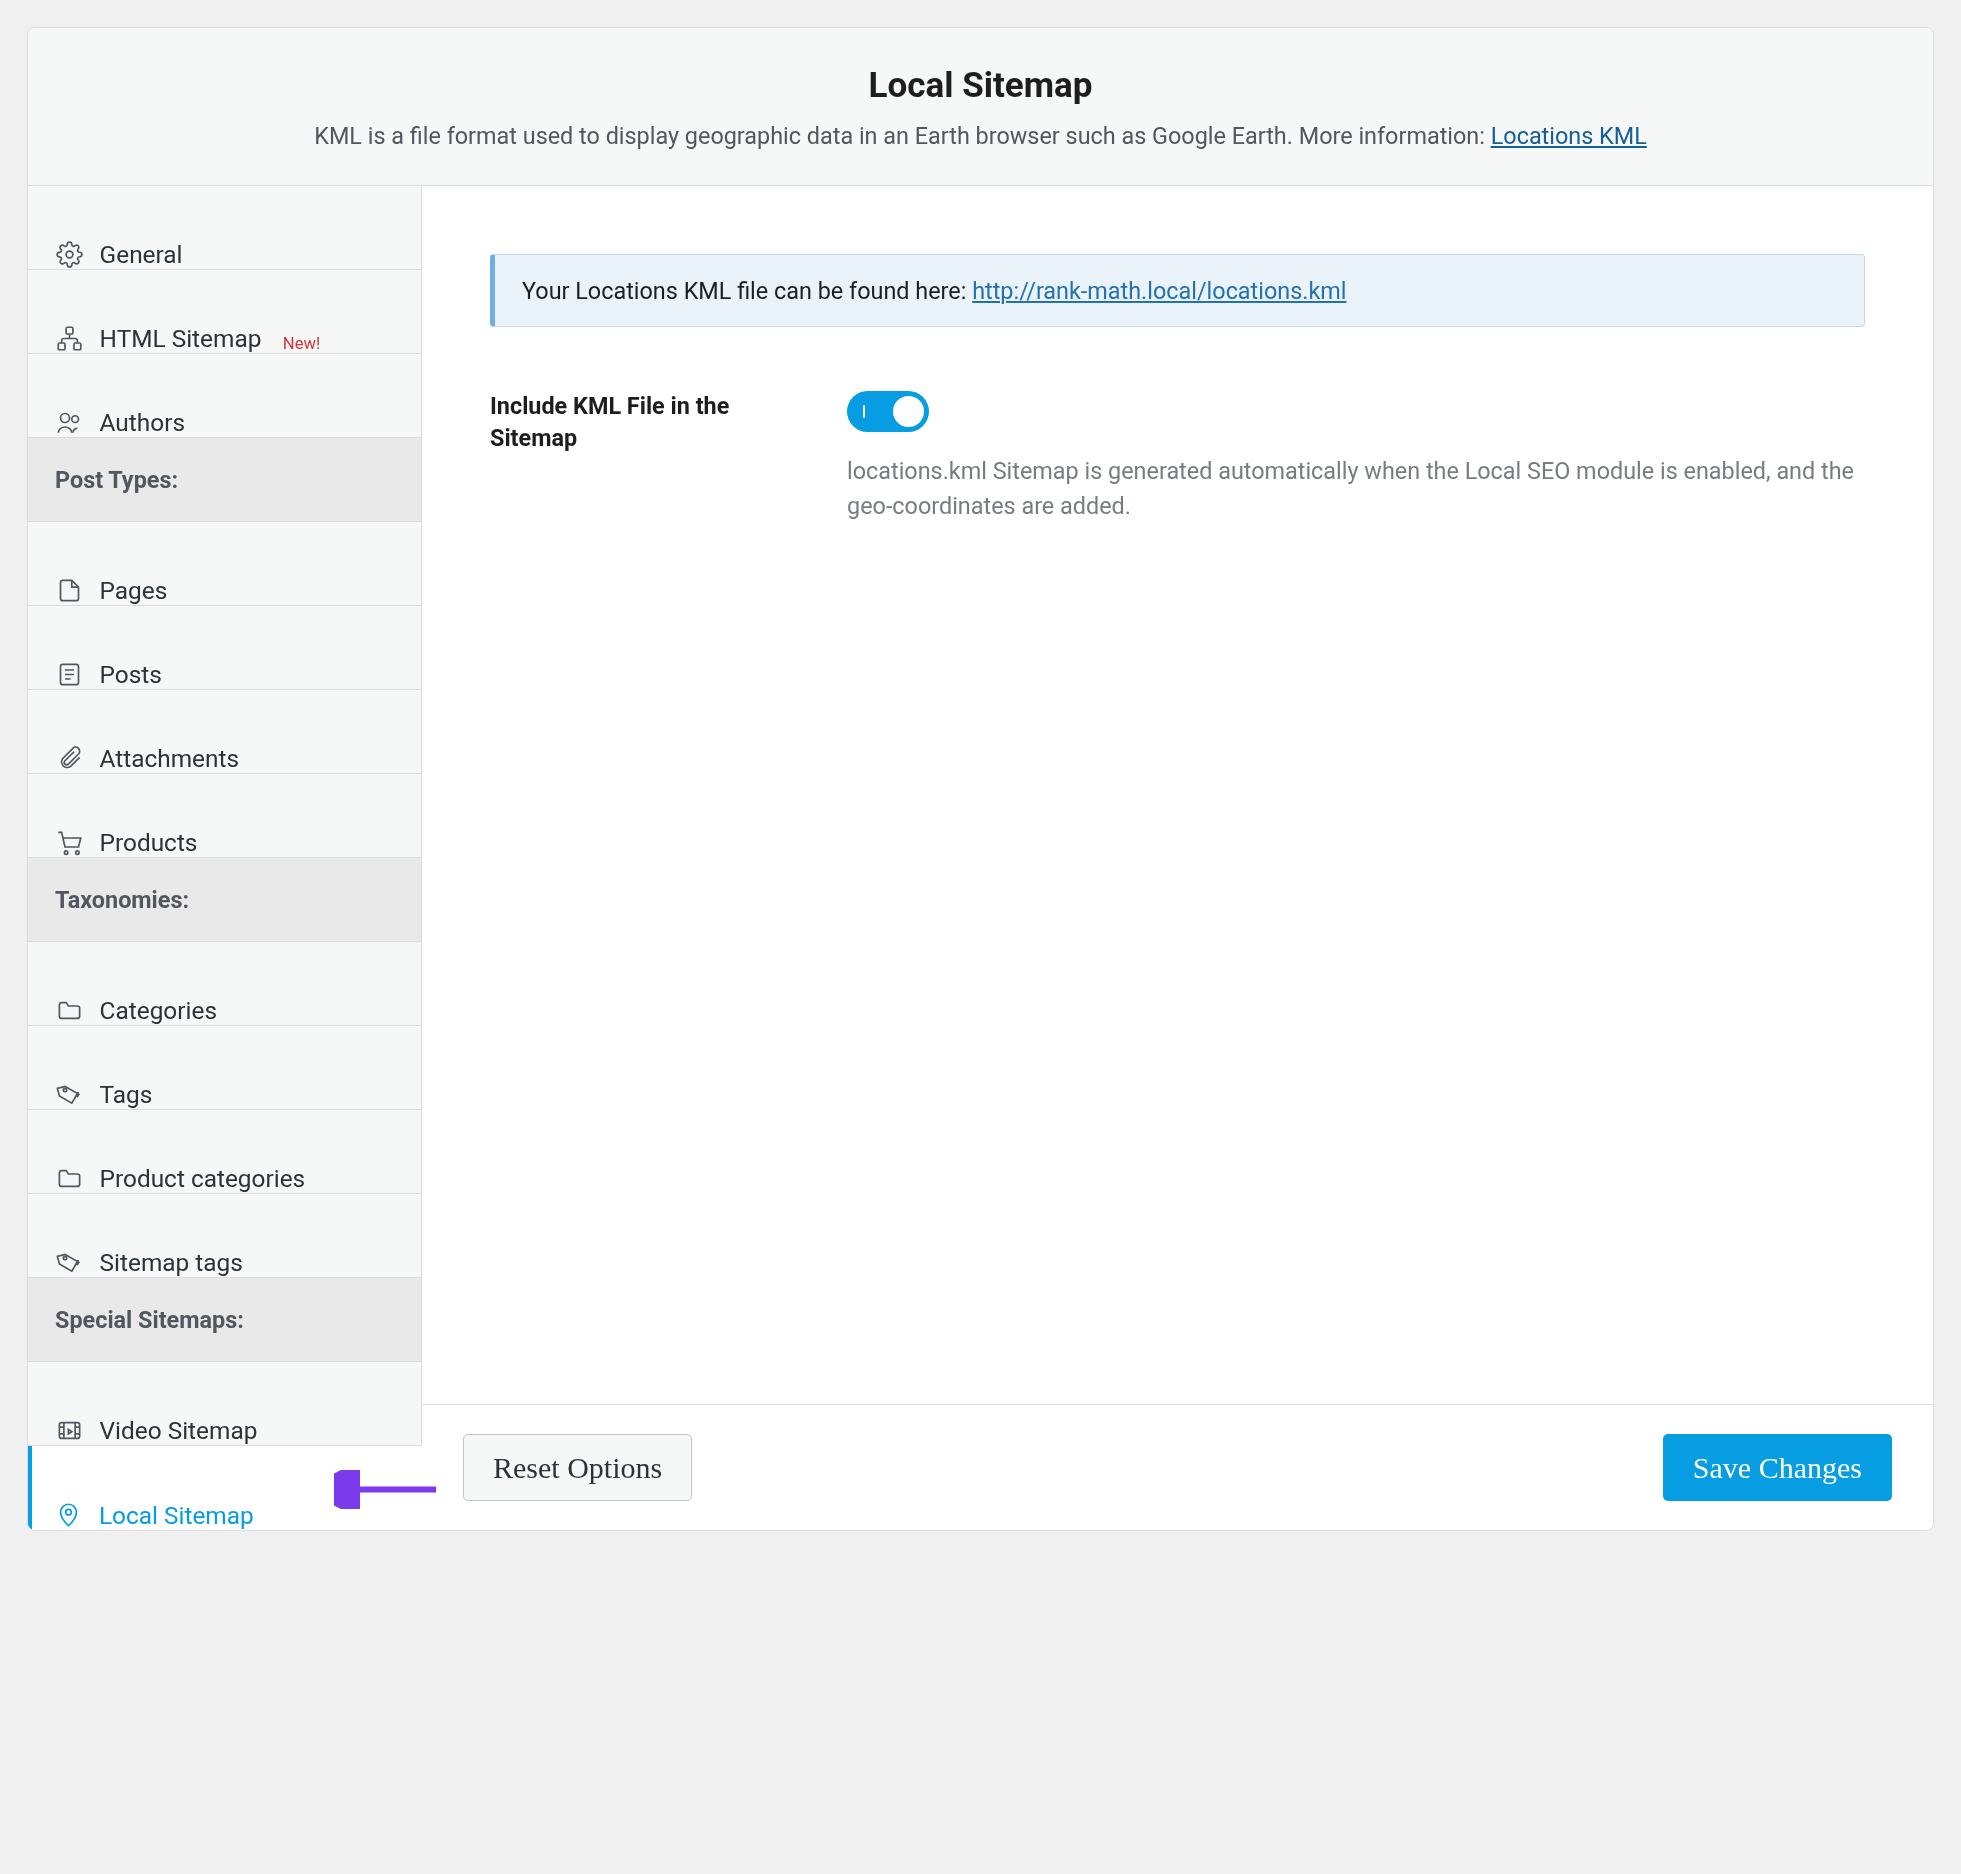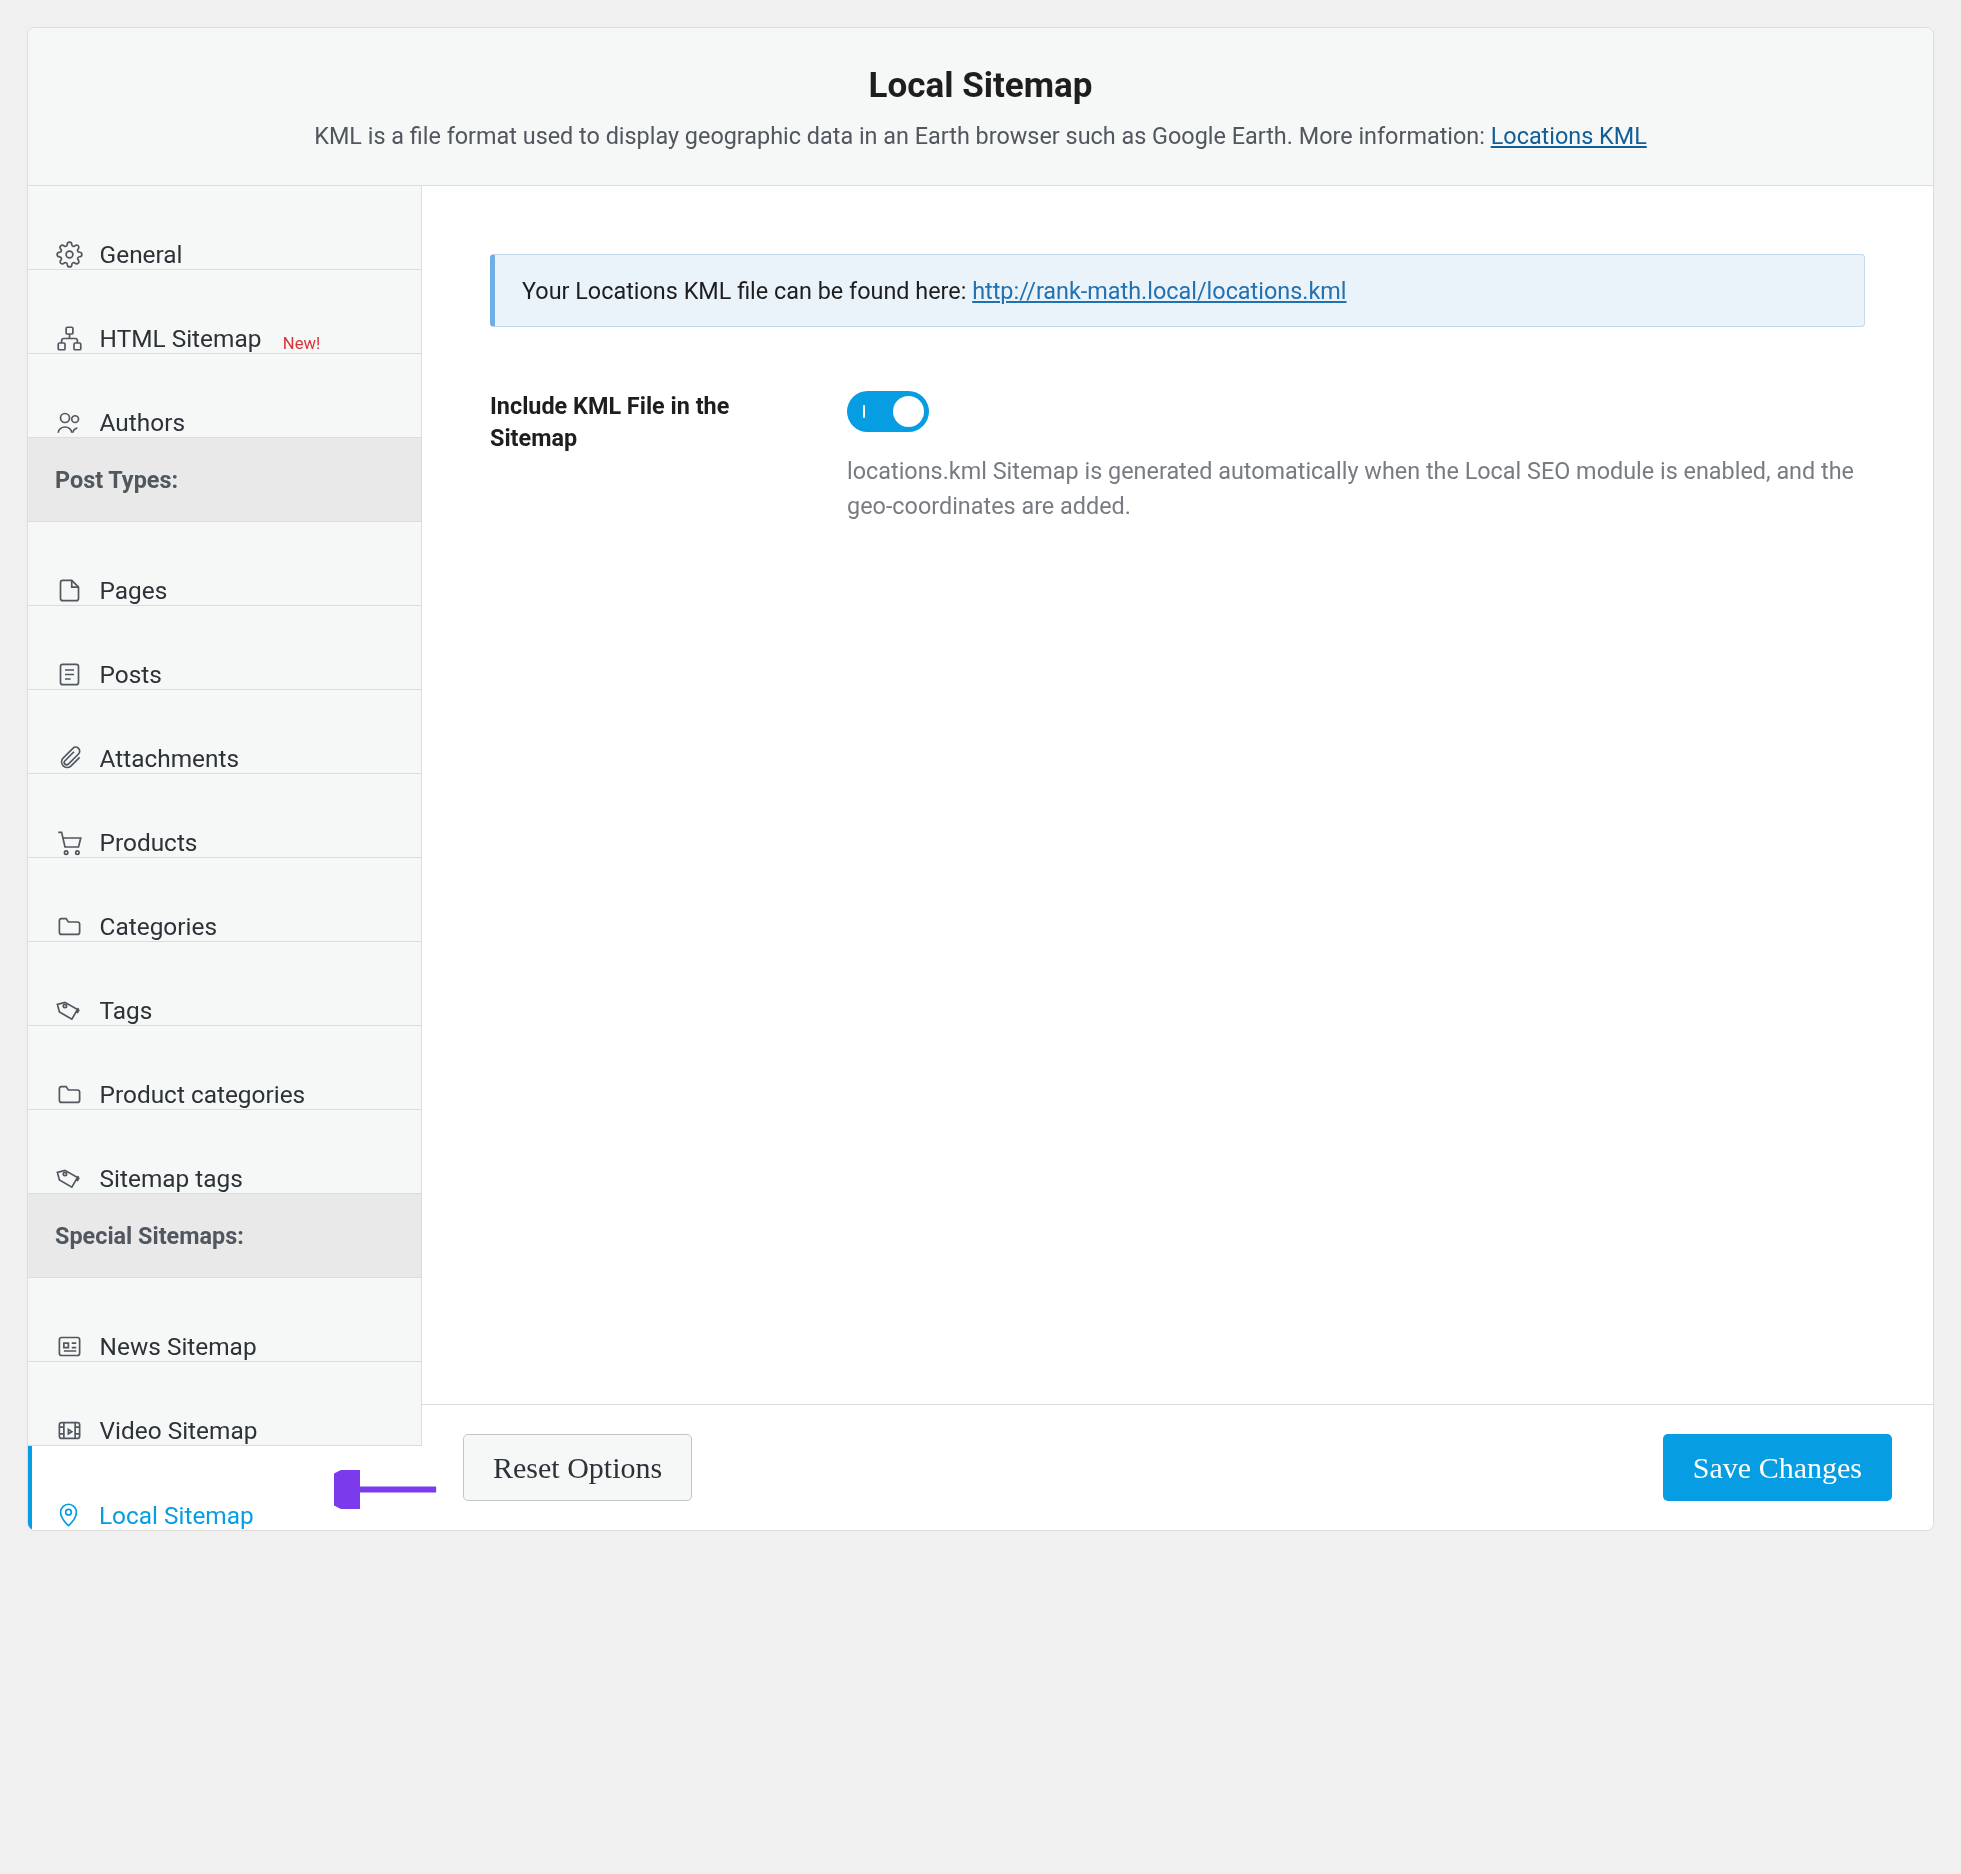--- a/index.html
+++ b/index.html
@@ -273,20 +273,21 @@
         <span class="nav-icon">
           <svg width="27" height="27" viewBox="0 0 24 24" fill="none" stroke-width="1.5">
               <circle cx="9" cy="21" r="1.5"></circle>
               <circle cx="19" cy="21" r="1.5"></circle>
               <path d="M2 3h3l3 13h12l2-8H6"></path>
             </svg>
         </span>
         <span>Products</span>
       </div>
 
+      <div class="nav-section">Taxonomies:</div>
 
       <div class="nav-item">
         <span class="nav-icon">
           <svg width="27" height="27" viewBox="0 0 24 24" fill="none" stroke-width="1.5">
               <path d="M3 7a2 2 0 0 1 2-2h4l2 3h8a2 2 0 0 1 2 2v7a2 2 0 0 1-2 2H5a2 2 0 0 1-2-2V7z"></path>
             </svg>
         </span>
         <span>Categories</span>
       </div>
 
@@ -314,29 +315,20 @@
           <svg width="27" height="27" viewBox="0 0 24 24" fill="none" stroke-width="1.5">
               <path d="M20 12l-8 8-9-9V4h7l10 10-2 2z" transform="rotate(-15 12 12)"></path>
               <circle cx="8" cy="8" r="1.5"></circle>
             </svg>
         </span>
         <span>Sitemap tags</span>
       </div>
 
       <div class="nav-section">Special Sitemaps:</div>
 
-      <div class="nav-item">
-        <span class="nav-icon">
-          <svg width="27" height="27" viewBox="0 0 24 24" fill="none" stroke-width="1.5">
-              <rect x="3" y="4" width="18" height="16" rx="2"></rect>
-              <path d="M7 9h4v4H7zM14 9h4M14 13h4M7 16h11"></path>
-            </svg>
-        </span>
-        <span>News Sitemap</span>
-      </div>
 
       <div class="nav-item">
         <span class="nav-icon">
           <svg width="27" height="27" viewBox="0 0 24 24" fill="none" stroke-width="1.5">
               <rect x="3" y="5" width="18" height="14" rx="2"></rect>
               <path d="M7 5v14M17 5v14M3 9h4M3 15h4M17 9h4M17 15h4M11 11l3 2-3 2v-4z"></path>
             </svg>
         </span>
         <span>Video Sitemap</span>
       </div>

